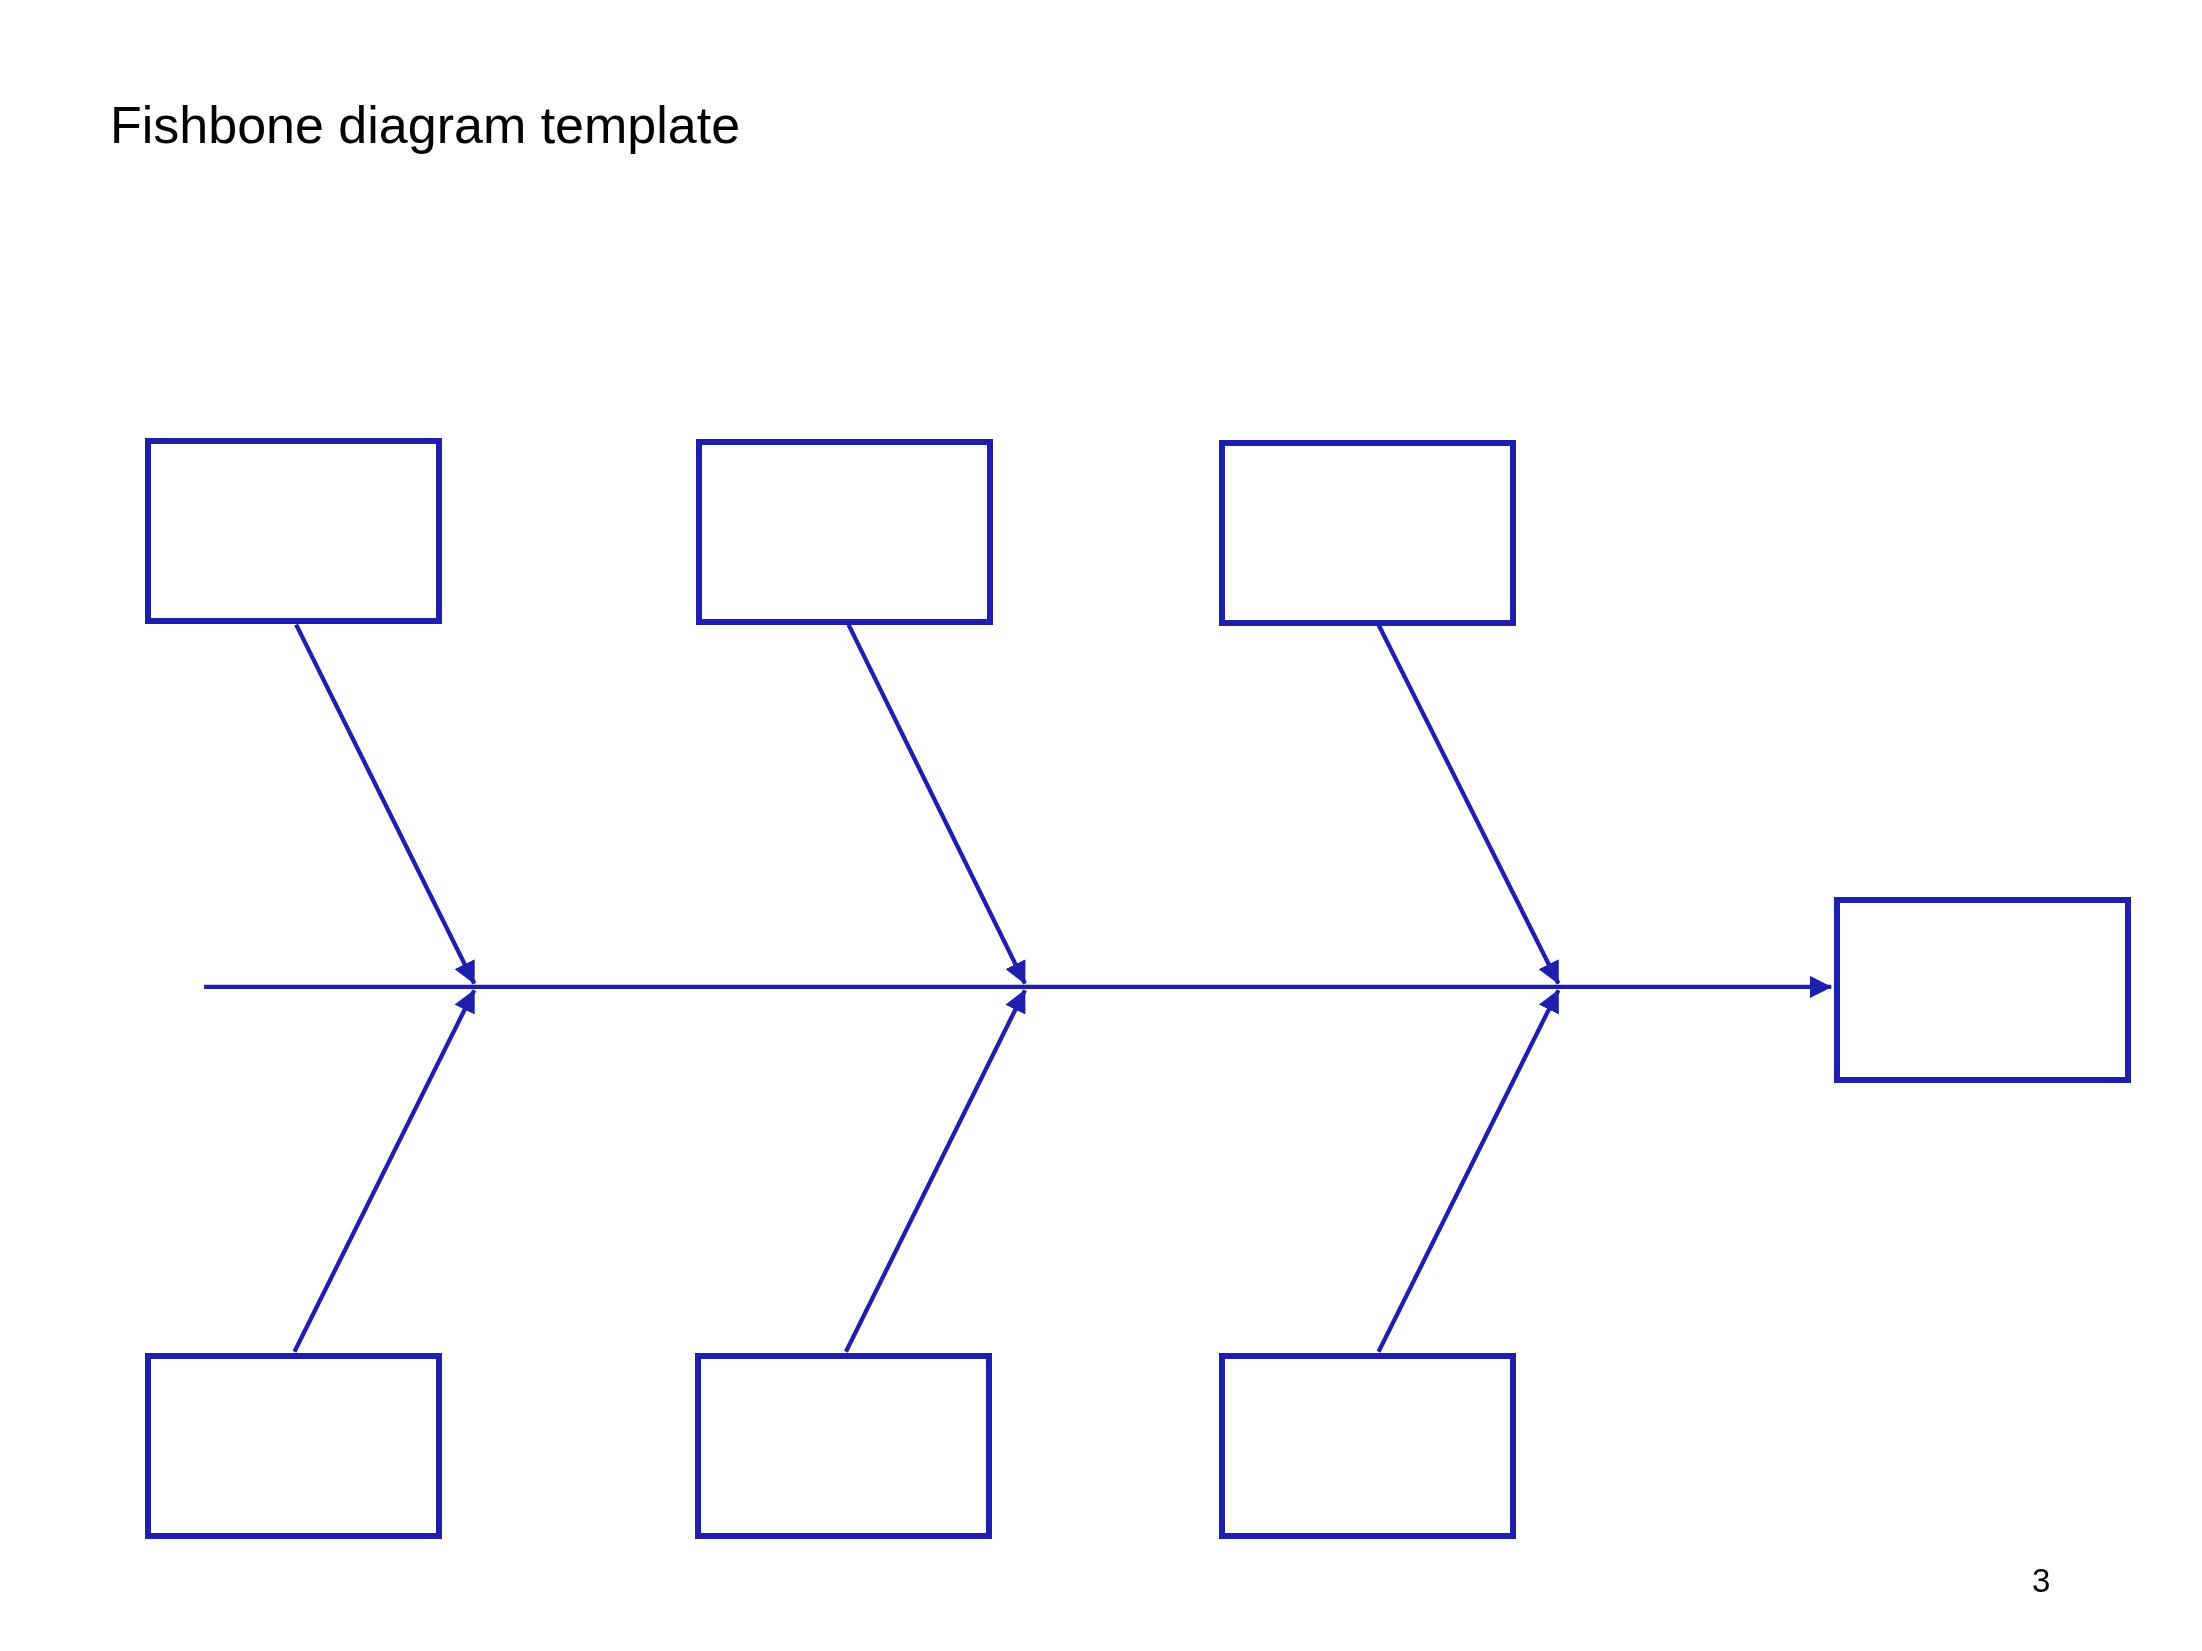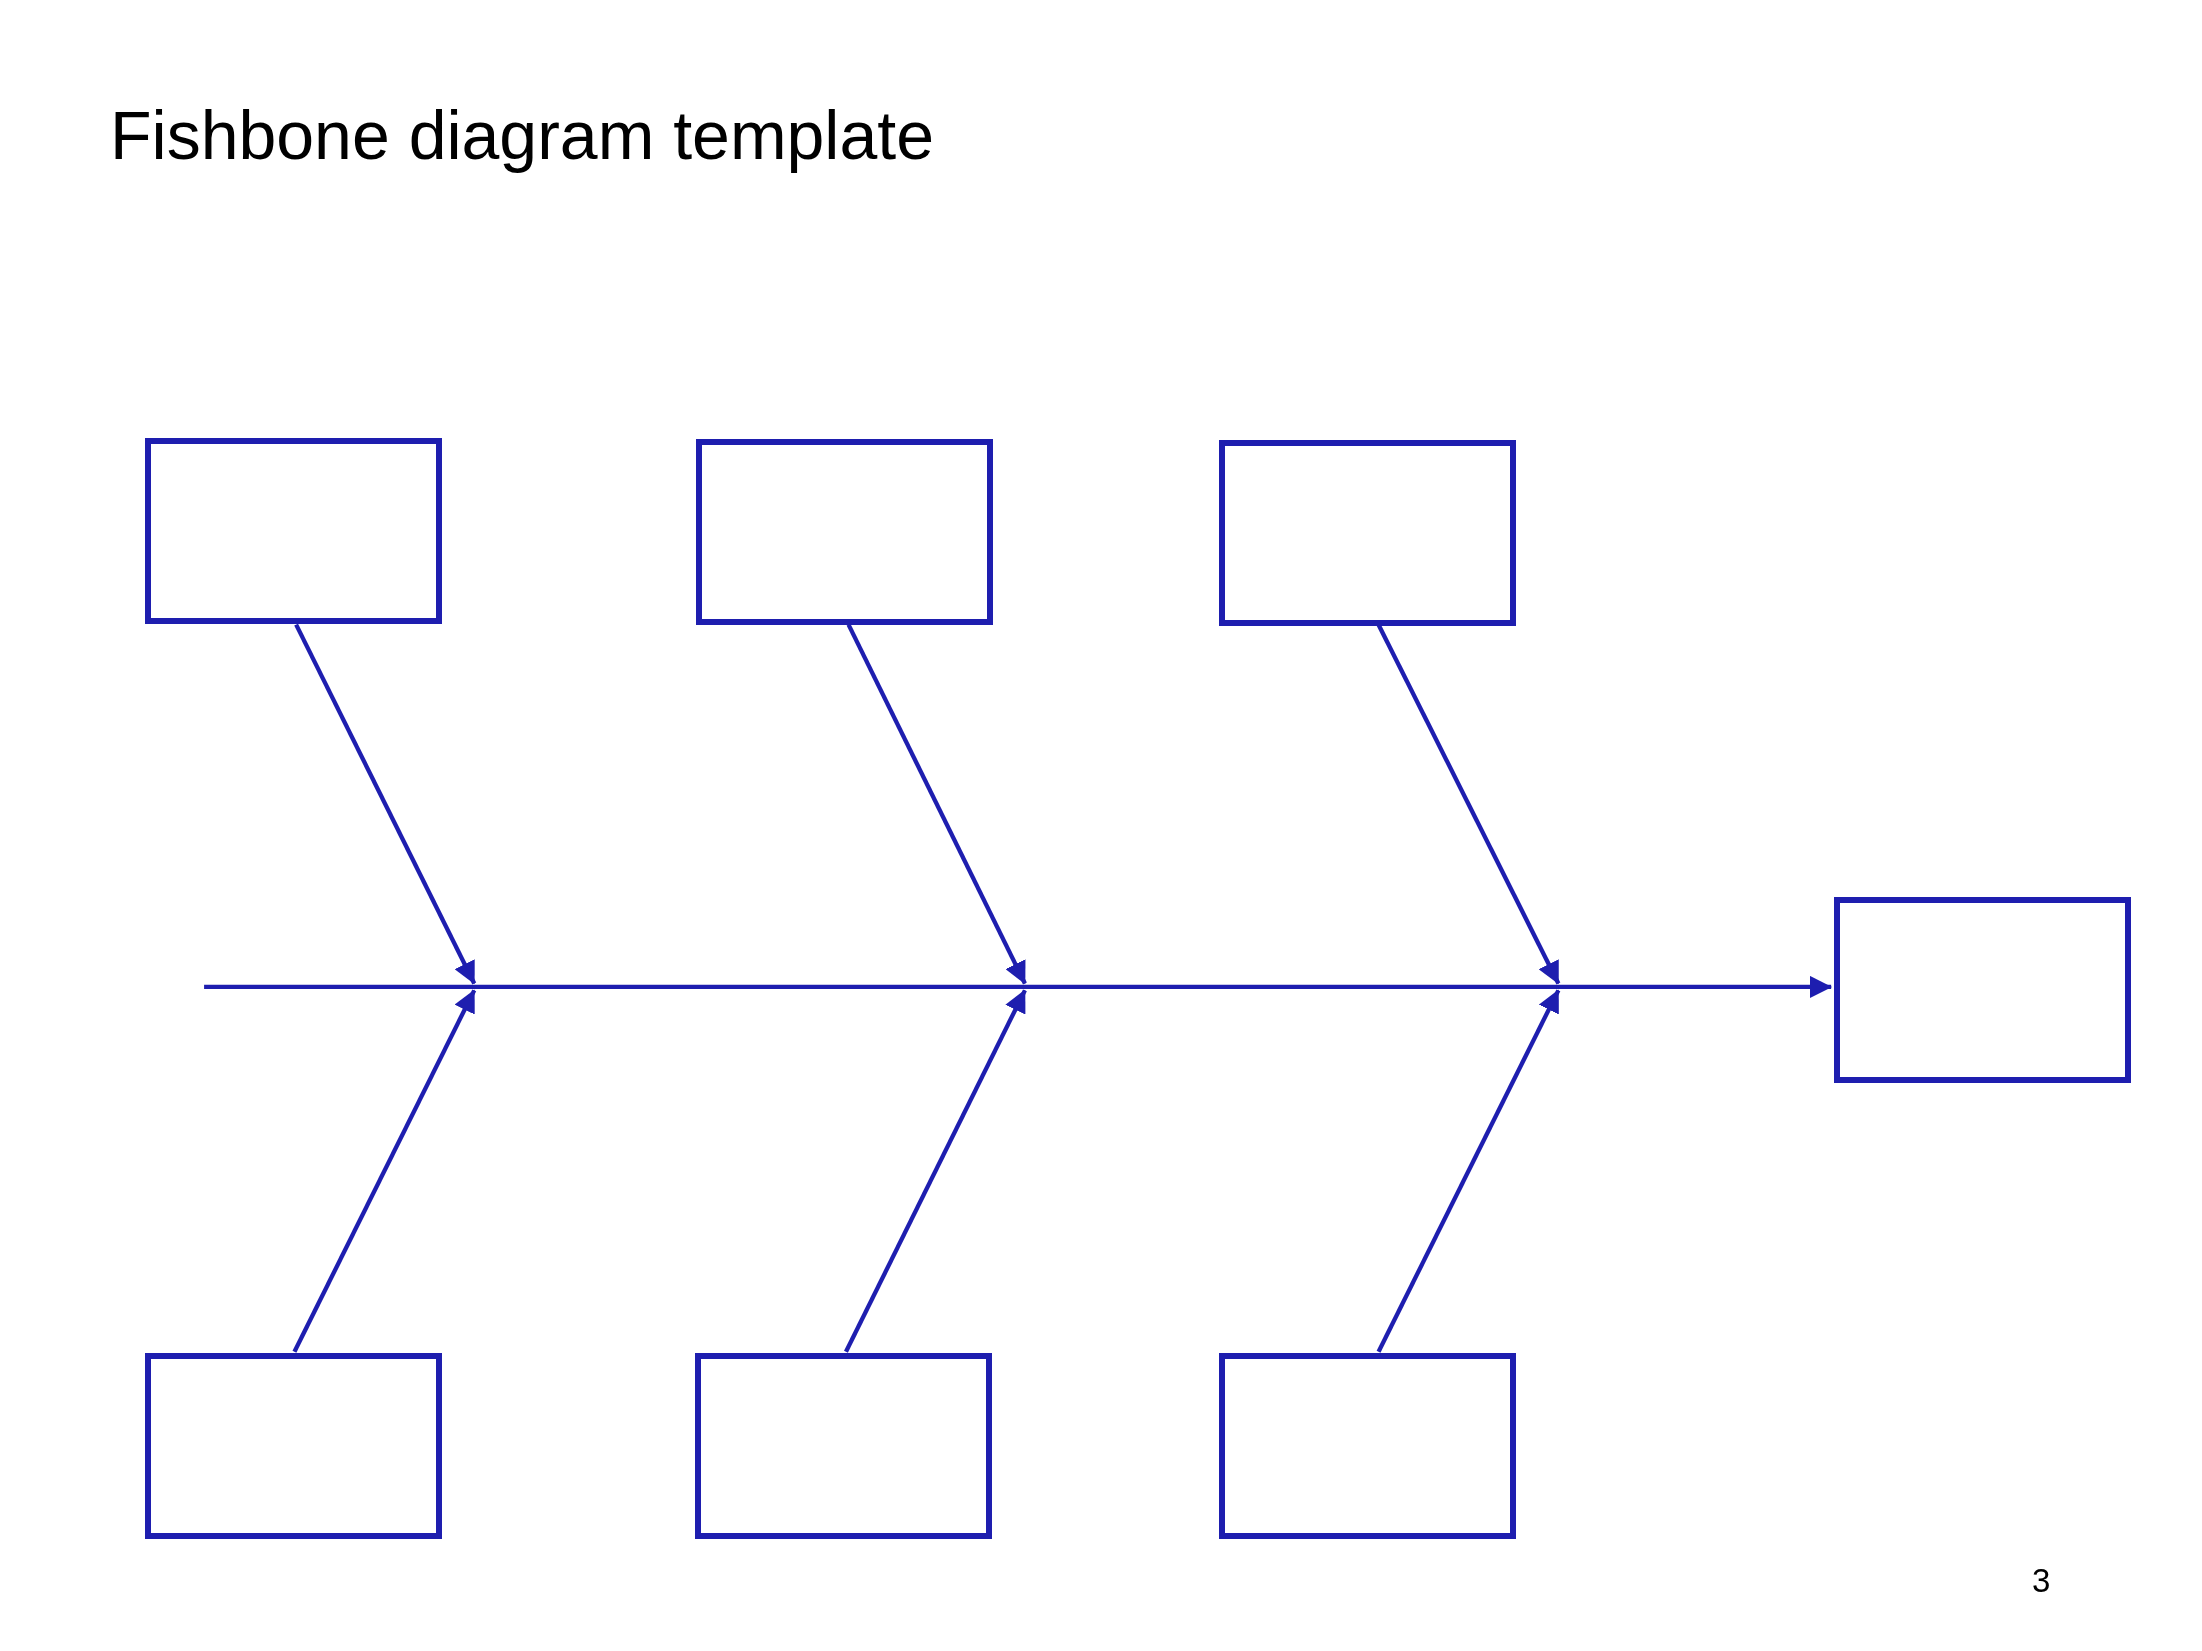--- a/index.html
+++ b/index.html
@@ -12,21 +12,21 @@
     width: 2203px;
     height: 1652px;
     background: #ffffff;
     overflow: hidden;
     font-family: "Liberation Sans", sans-serif;
   }
   .slide-title {
     position: absolute;
     left: 110px;
     top: 96px;
-    font-size: 68px;
+    font-size: 52px;
     line-height: 1.15;
     color: #000000;
     white-space: nowrap;
   }
   .page-number {
     position: absolute;
     left: 2032px;
     top: 1562px;
     font-size: 33px;
     color: #000000;

